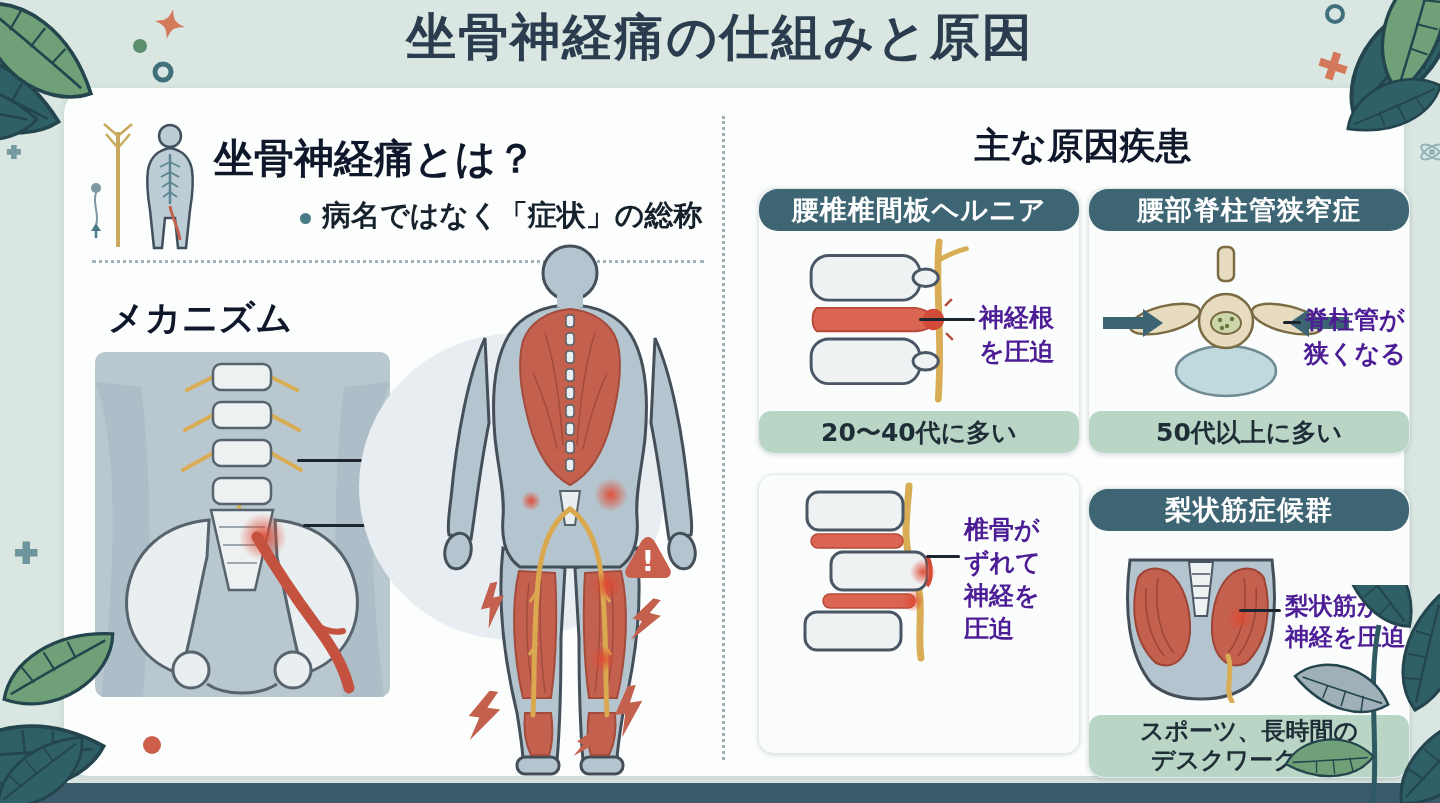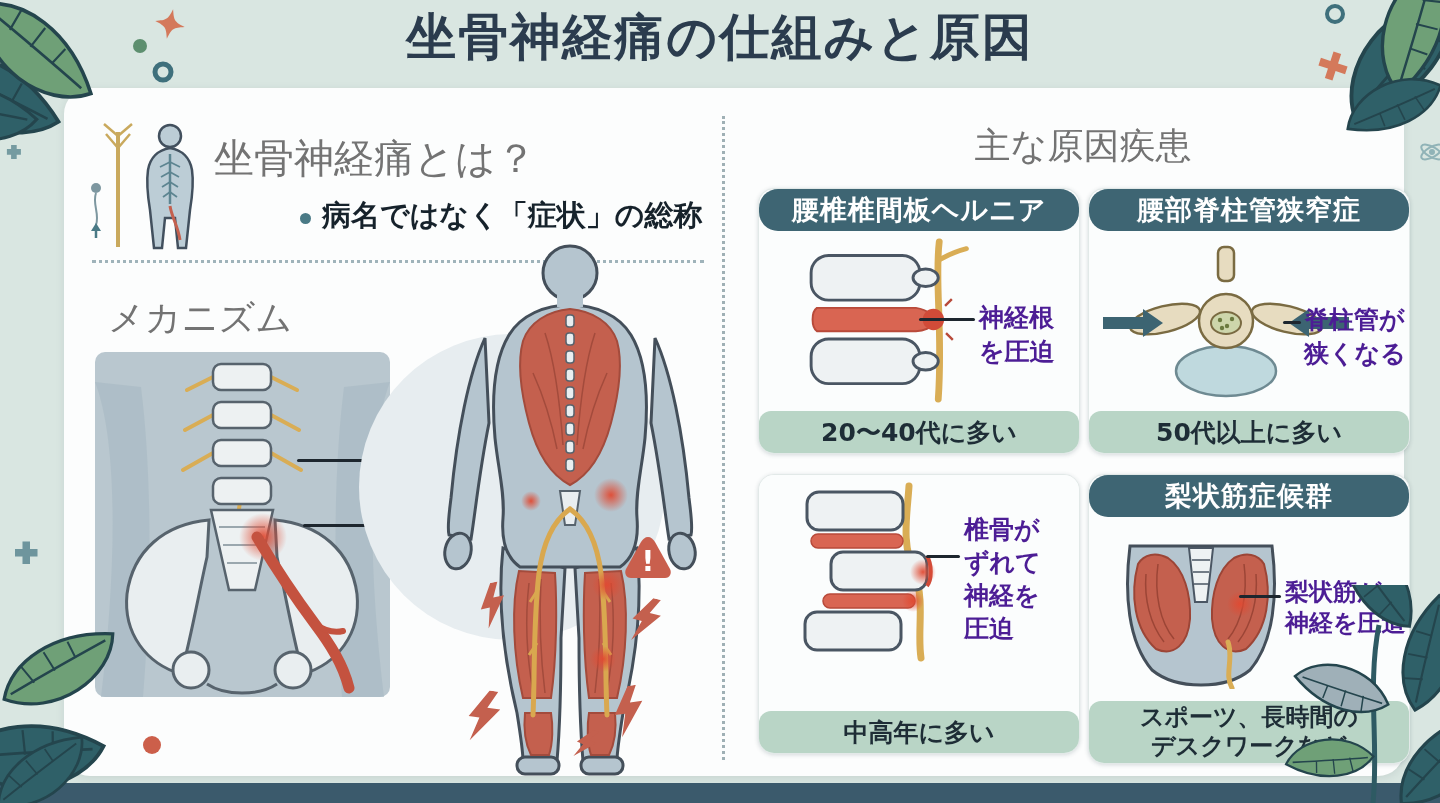--- a/index.html
+++ b/index.html
@@ -4,21 +4,21 @@
 <style>
   html,body{margin:0;padding:0;}
   .page{position:relative;width:1440px;height:803px;overflow:hidden;
         background:#d9e6e1;font-family:"DejaVu Sans","Liberation Sans",sans-serif;color:#16222b;}
   .abs{position:absolute;}
   .title{left:0;right:0;top:4px;text-align:center;font-size:50px;font-weight:800;color:#2b3c4e;letter-spacing:2px;}
   .main-card{left:64px;top:88px;width:1340px;height:688px;background:#fcfdfd;border-radius:26px;
              box-shadow:0 2px 8px rgba(40,60,70,.10);}
   .h-div{left:92px;top:260px;width:612px;border-top:3px dotted #9fb3ba;}
   .v-div{left:722px;top:116px;height:644px;border-left:3px dotted #9fb0b5;}
-  .sec-heading{font-weight:400;color:#737373;}
+  .sec-heading{font-weight:700;color:#0f172a;}
   .intro-heading{left:214px;top:131px;font-size:40px;}
   .intro-bullet-dot{left:300px;top:213px;width:11px;height:11px;border-radius:50%;background:#4a7a86;}
   .intro-bullet{left:322px;top:196px;font-size:29px;font-weight:800;text-align:right;}
   .mech-heading{left:108px;top:294px;font-size:36px;}
   .right-heading{left:758px;top:122px;width:650px;text-align:center;font-size:36px;}
   .label{font-weight:800;color:#16222b;white-space:pre-line;line-height:36px;font-size:27px;}
   .leader{position:absolute;background:#1d262e;height:3px;border-radius:2px;}
   .bg-circle{left:359px;top:334px;width:306px;height:306px;border-radius:50%;background:#e7edf0;}
   .card{position:absolute;width:320px;background:#fbfdfd;border-radius:16px;overflow:hidden;
         display:flex;flex-direction:column;box-shadow:0 1px 4px rgba(40,60,70,.18);border:1px solid #e2e9e8;}
@@ -239,24 +239,23 @@
         <rect x="14" y="130" width="96" height="38" rx="12" fill="#eef2f3" stroke="#4a5663" stroke-width="3"></rect>
         <circle cx="132" cy="90" r="13" fill="url(#redglow)"></circle>
         <circle cx="122" cy="119" r="11" fill="url(#redglow)"></circle>
       </svg>
       <div class="leader" style="left:167px;top:80px;width:34px"></div>
       <div class="annot" style="left:205px;top:38px;line-height:33px">椎骨が
 ずれて
 神経を
 圧迫</div>
     </div>
-    <div class="card-footer">中高年に多い</div>
   </div>
 
-  <div class="card" style="left:1088px;top:474px;height:288px">
+  <div class="card" style="left:1088px;top:488px;height:288px">
     <div class="card-header">梨状筋症候群</div>
     <div class="card-body">
       <svg style="position:absolute;left:27px;top:7px" width="170" height="165" viewBox="0 0 170 165">
         <path d="M14,22 C8,70 12,118 36,146 C60,166 110,166 134,146 C158,118 162,70 156,22 Z" fill="#b5c5cf" stroke="#444f5a" stroke-width="3"></path>
         <path d="M73,24 L97,24 L91,78 L79,78 Z" fill="#eef2f3" stroke="#4a5663" stroke-width="2"></path>
         <path d="M76,36 h18 M77,48 h16 M78,60 h14" stroke="#4a5663" stroke-width="1.5" fill="none"></path>
         <path d="M22,40 C14,70 18,105 40,125 C58,133 72,120 74,95 C75,70 68,45 52,34 C40,28 28,30 22,40 Z" fill="#c4604e" stroke="#9c4536" stroke-width="2"></path>
         <path d="M30,50 C28,75 34,100 48,118 M42,40 C38,70 44,98 58,115" stroke="#9c4536" stroke-width="1.5" fill="none"></path>
         <path d="M148,40 C156,70 152,105 130,125 C112,133 98,120 96,95 C95,70 102,45 118,34 C130,28 142,30 148,40 Z" fill="#c4604e" stroke="#9c4536" stroke-width="2"></path>
         <path d="M140,50 C142,75 136,100 122,118 M128,40 C132,70 126,98 112,115" stroke="#9c4536" stroke-width="1.5" fill="none"></path>

